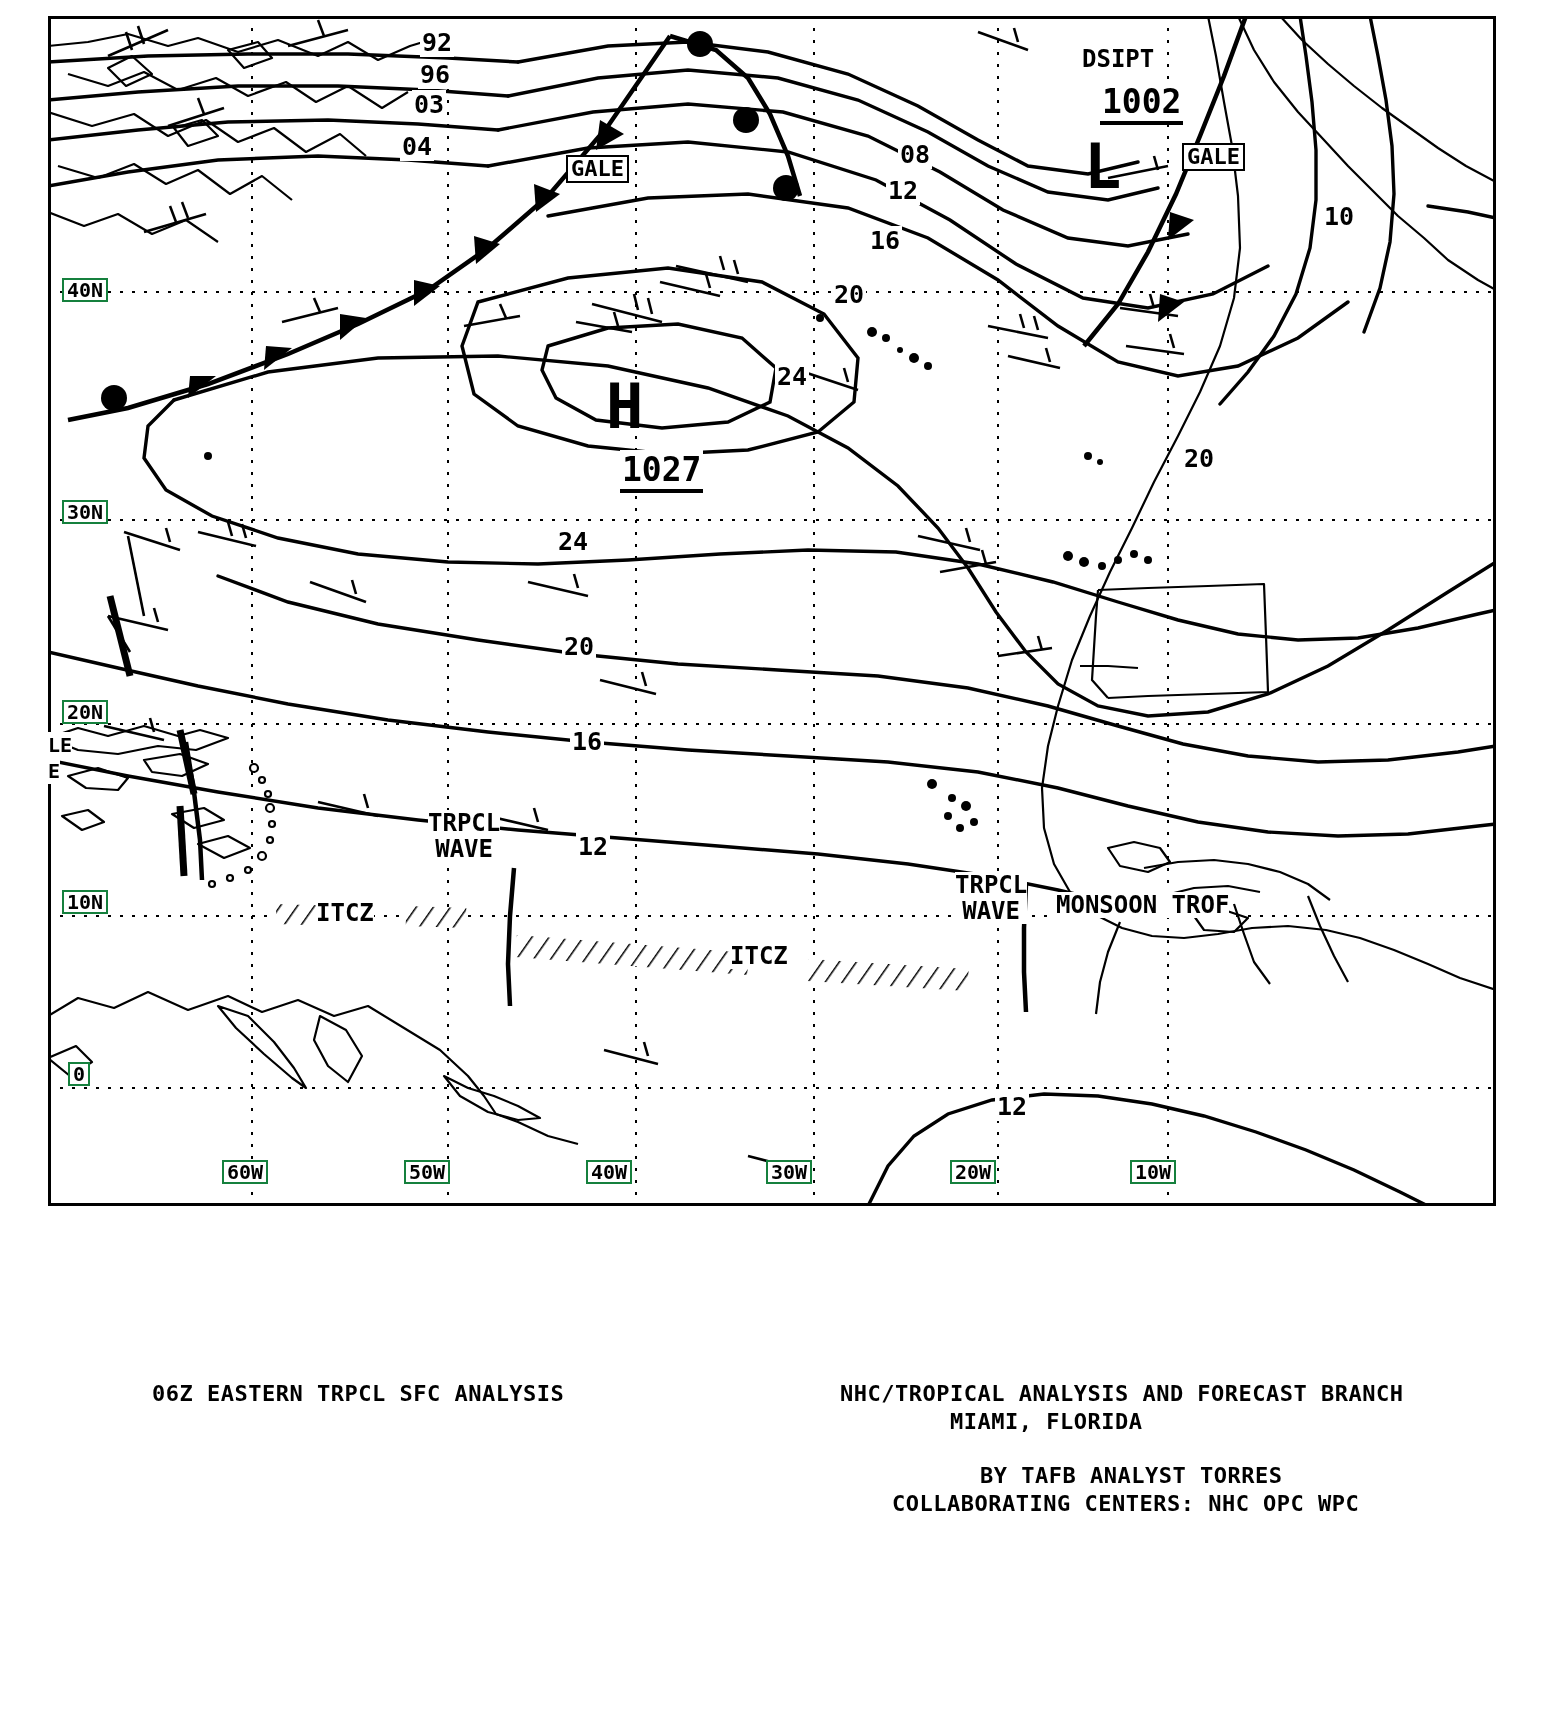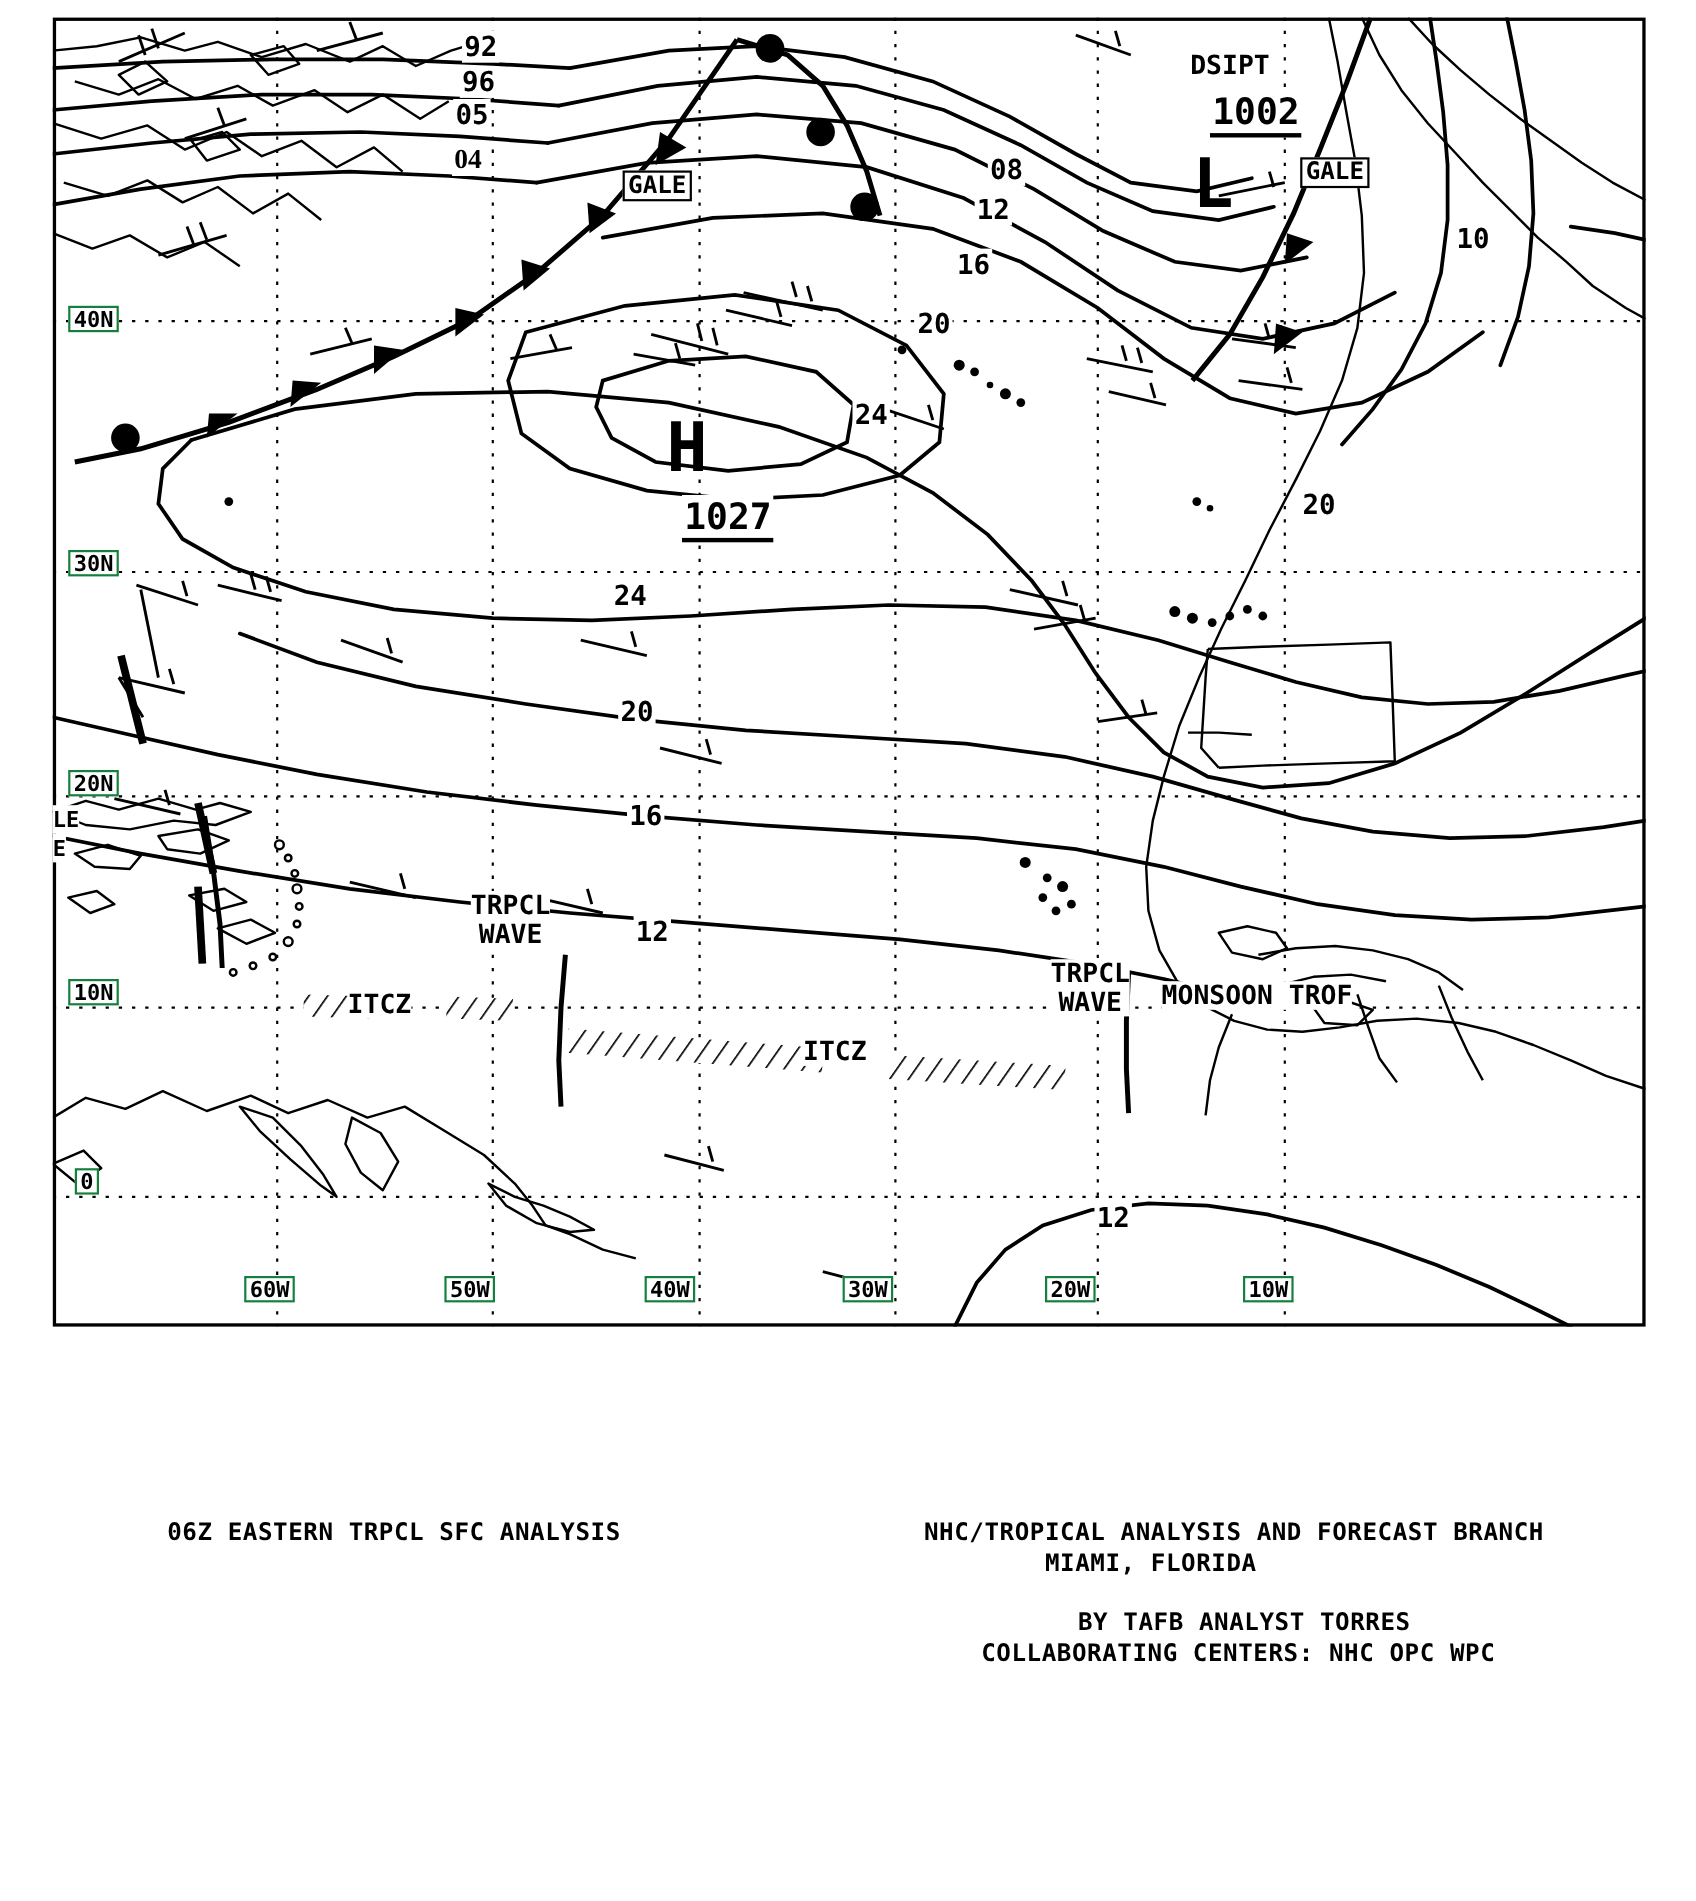--- a/index.html
+++ b/index.html
@@ -435,22 +435,22 @@
 
   <div class="lbl grid-lbl" style="left:222px; top:1160px;">60W</div>
   <div class="lbl grid-lbl" style="left:404px; top:1160px;">50W</div>
   <div class="lbl grid-lbl" style="left:586px; top:1160px;">40W</div>
   <div class="lbl grid-lbl" style="left:766px; top:1160px;">30W</div>
   <div class="lbl grid-lbl" style="left:950px; top:1160px;">20W</div>
   <div class="lbl grid-lbl" style="left:1130px; top:1160px;">10W</div>
 
   <div class="lbl isobar-lbl" style="left:420px; top:28px;">92</div>
   <div class="lbl isobar-lbl" style="left:418px; top:60px;">96</div>
-  <div class="lbl isobar-lbl" style="left:412px; top:90px;">05</div>
-  <div class="lbl isobar-lbl" style="left:411px; top:132px;font-family:Liberation Serif, serif;">04</div>
+  <div class="lbl isobar-lbl" style="left:412px; top:90px;">03</div>
+  <div class="lbl isobar-lbl" style="left:400px; top:132px;">04</div>
   <div class="lbl isobar-lbl" style="left:898px; top:140px;">08</div>
   <div class="lbl isobar-lbl" style="left:886px; top:176px;">12</div>
   <div class="lbl isobar-lbl" style="left:868px; top:226px;">16</div>
   <div class="lbl isobar-lbl" style="left:832px; top:280px;">20</div>
   <div class="lbl isobar-lbl" style="left:775px; top:362px;">24</div>
   <div class="lbl isobar-lbl" style="left:556px; top:527px;">24</div>
   <div class="lbl isobar-lbl" style="left:562px; top:632px;">20</div>
   <div class="lbl isobar-lbl" style="left:570px; top:727px;">16</div>
   <div class="lbl isobar-lbl" style="left:576px; top:832px;">12</div>
   <div class="lbl isobar-lbl" style="left:1182px; top:444px;">20</div>

